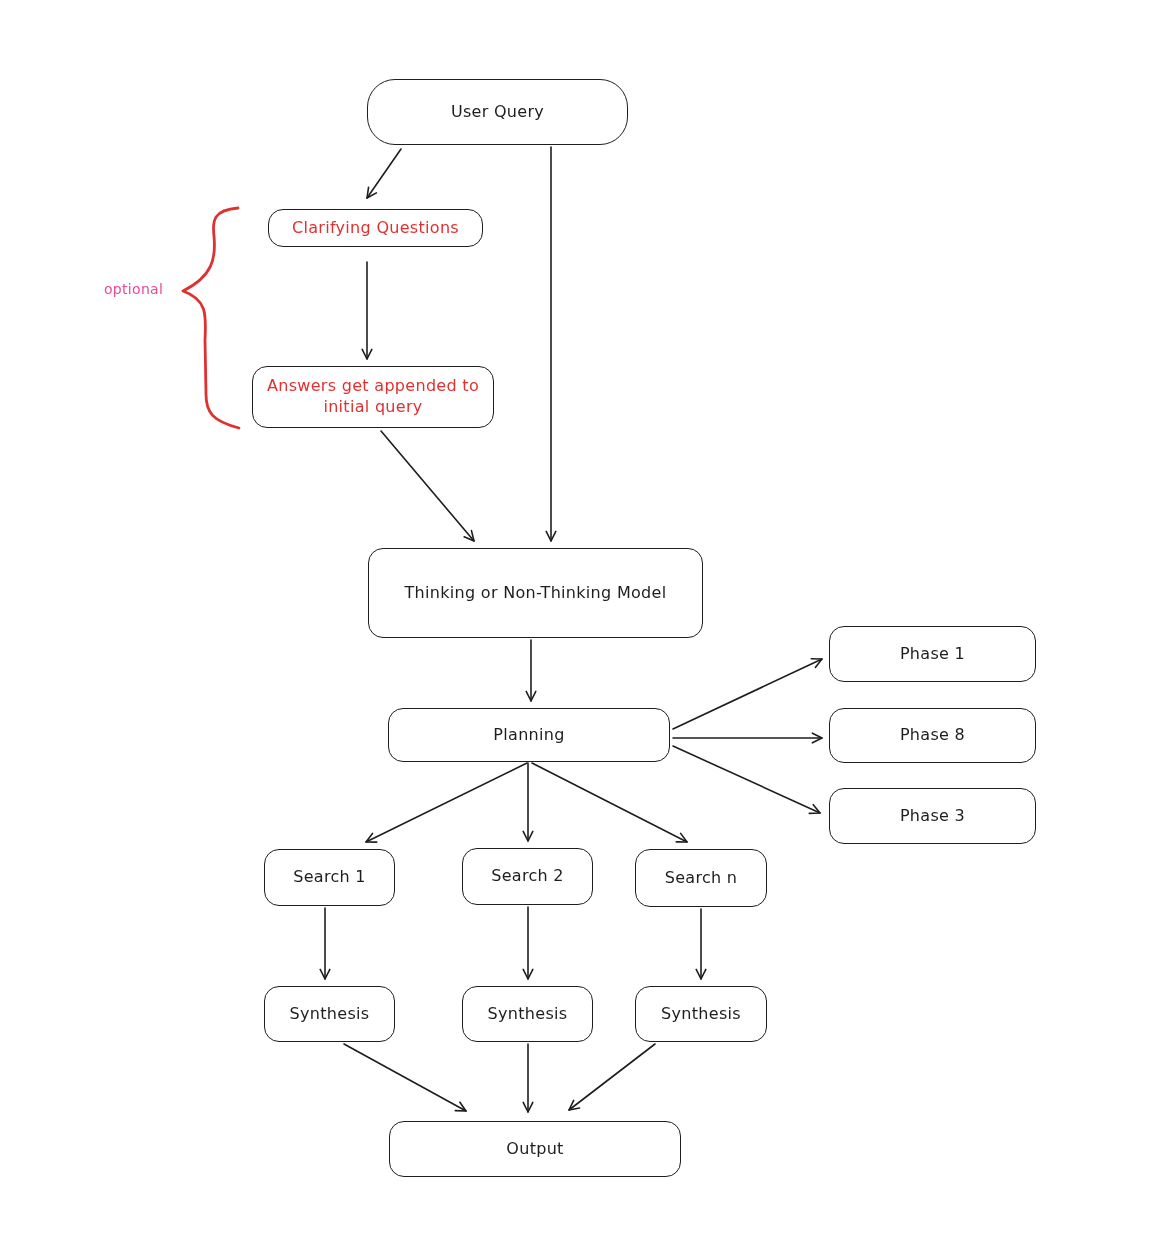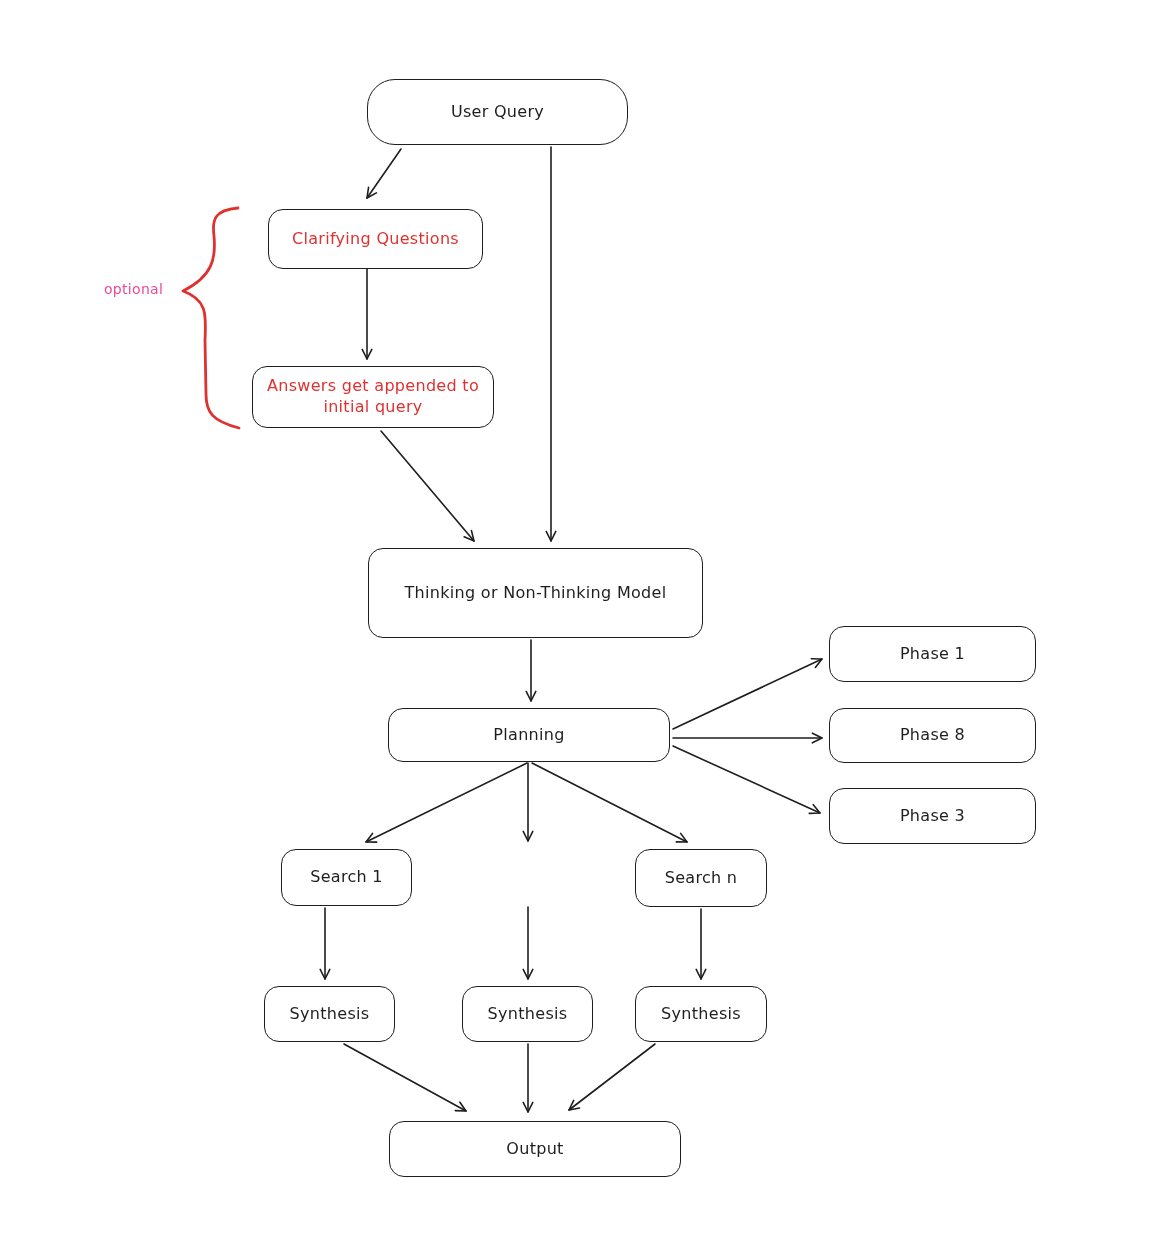--- a/index.html
+++ b/index.html
@@ -84,36 +84,37 @@
     <path d="M238,208
              C214,210 212,220 214,236
              C216,258 213,276 183,291
              C208,300 206,316 205,340
              L206,394
              C206,412 212,421 239,428" fill="none" stroke="#e03131" stroke-width="2.8" stroke-linecap="round" stroke-linejoin="round"></path>
   </svg>
 
   <div class="node" style="left:367px; top:79px; width:261px; height:66px;border-radius:28px;">User Query</div>
 
-  <div class="node red-text" style="left:268px; top:209px; width:215px; height:60px;">Clarifying Questions</div>
+  <div class="node red-text" style="left:268px; top:209px; width:215px; height:38px;">Clarifying Questions</div>
 
   <div class="node red-text" style="left:252px; top:366px; width:242px; height:62px;">Answers get appended to initial query</div>
 
   <div class="node" style="left:368px; top:548px; width:335px; height:90px;">Thinking or Non-Thinking Model</div>
 
   <div class="node" style="left:388px; top:708px; width:282px; height:54px;">Planning</div>
 
   <div class="node" style="left:829px; top:626px; width:207px; height:56px;text-align:right;">Phase 1</div>
 
   <div class="node" style="left:829px; top:708px; width:207px; height:55px;">Phase 8</div>
 
   <div class="node" style="left:829px; top:788px; width:207px; height:56px;">Phase 3</div>
 
-  <div class="node" style="left:264px; top:849px; width:131px; height:57px;margin-left:17px;">Search 1</div>
+  <div class="node" style="left:264px; top:849px; width:131px; height:57px;">Search 1</div>
 
+  <div class="node" style="left:462px; top:848px; width:131px; height:57px;">Search 2</div>
 
   <div class="node" style="left:635px; top:849px; width:132px; height:58px;">Search n</div>
 
   <div class="node" style="left:264px; top:986px; width:131px; height:56px;">Synthesis</div>
 
   <div class="node" style="left:462px; top:986px; width:131px; height:56px;">Synthesis</div>
 
   <div class="node" style="left:635px; top:986px; width:132px; height:56px;">Synthesis</div>
 
   <div class="node" style="left:389px; top:1121px; width:292px; height:56px;">Output</div>

